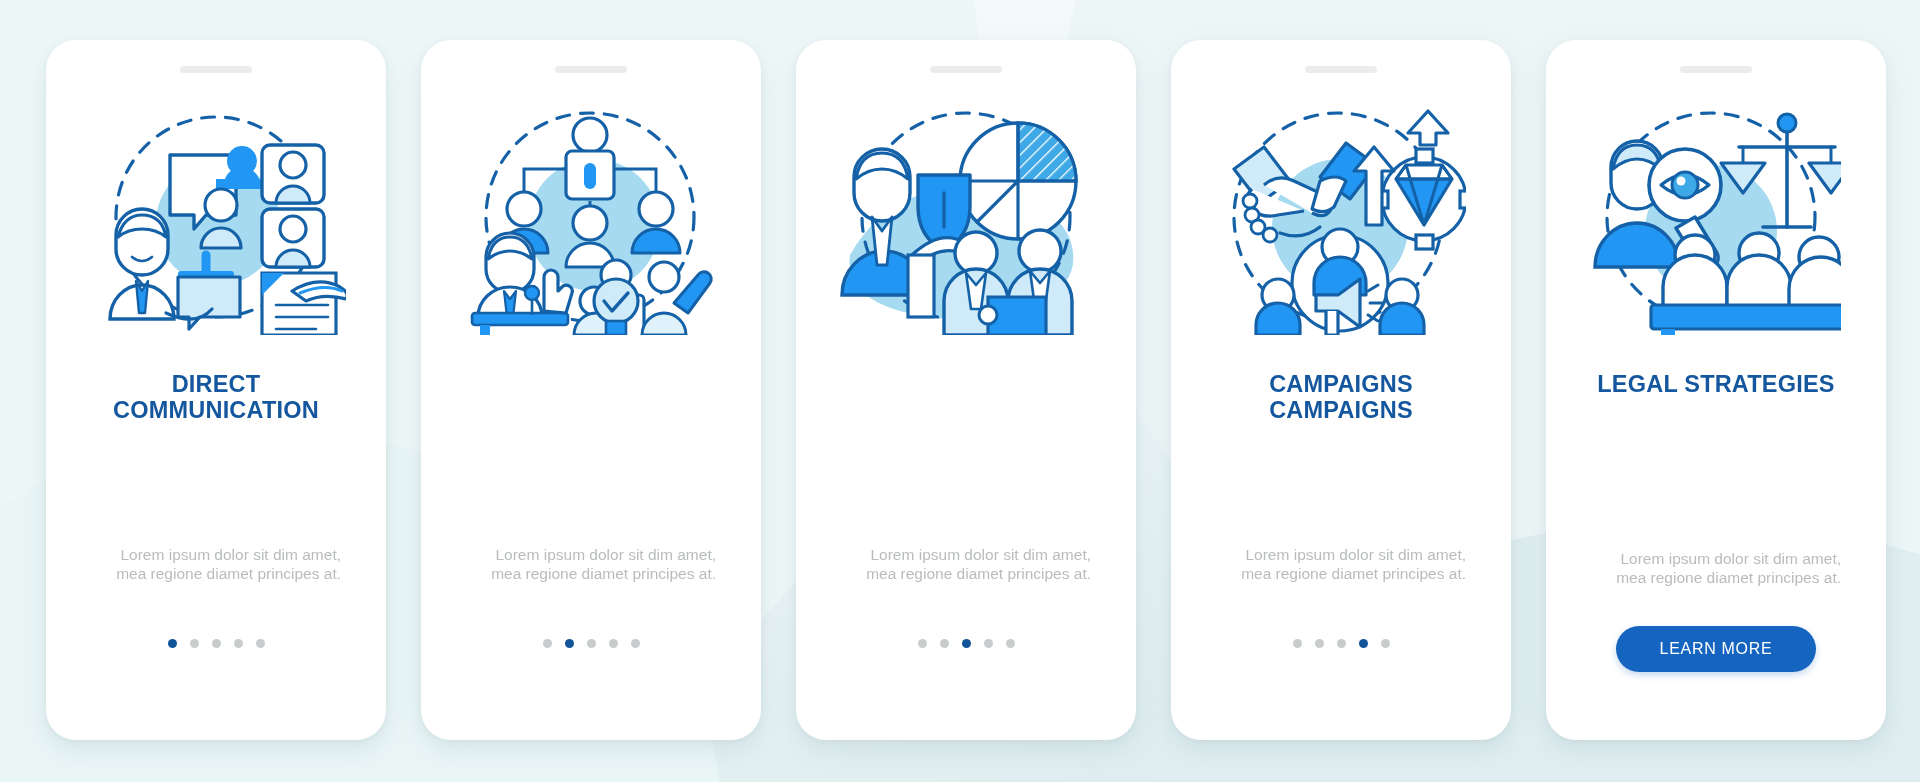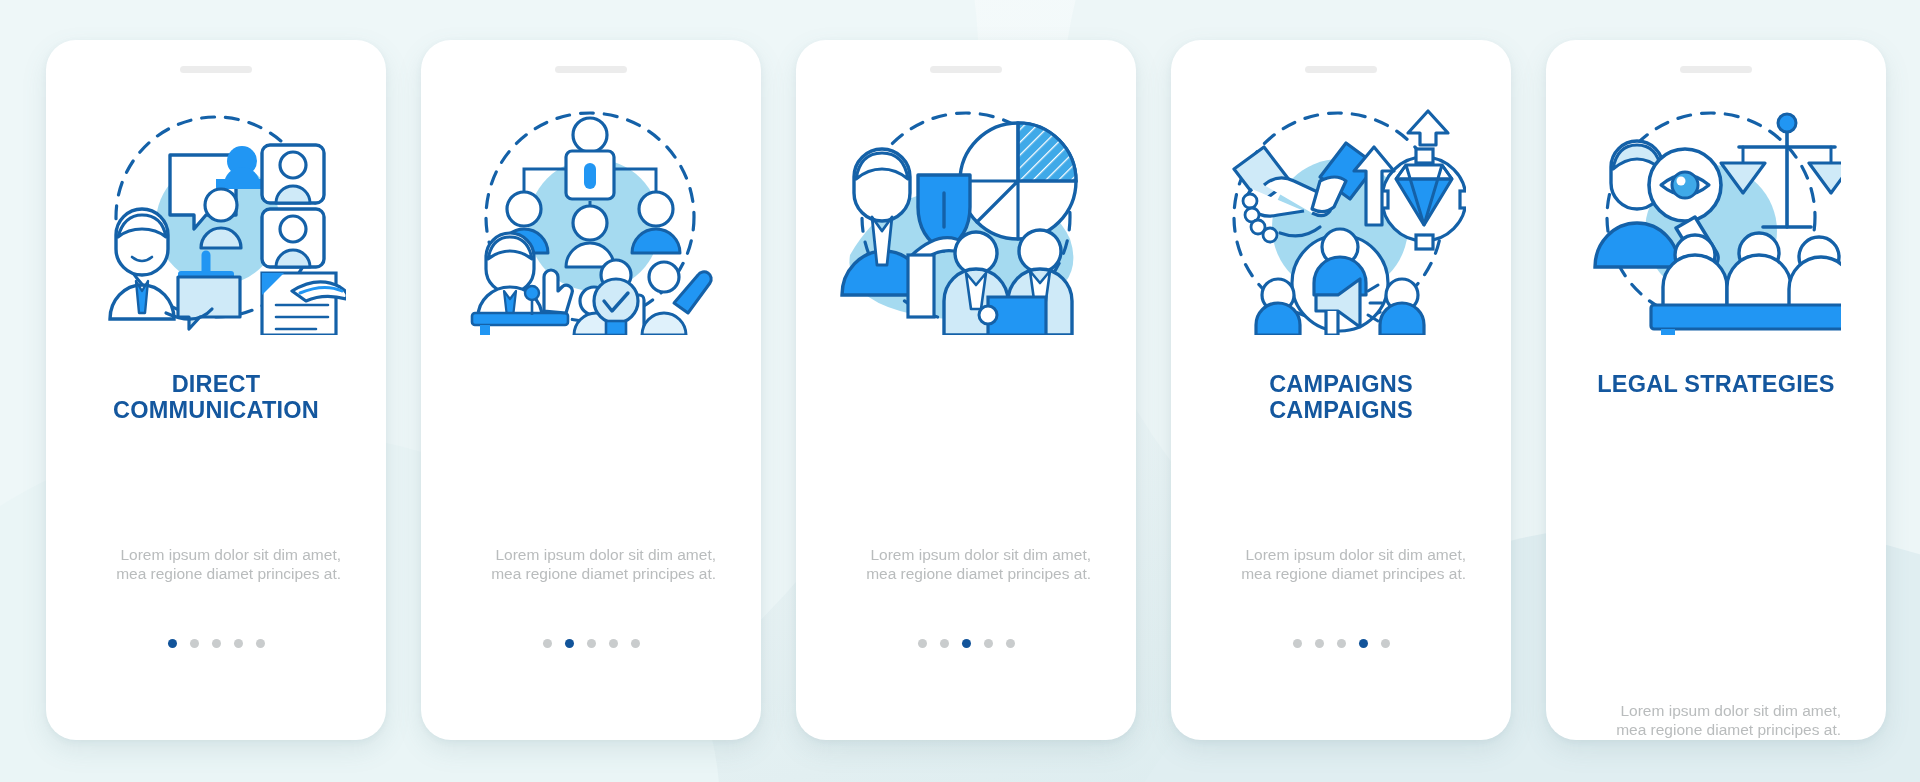--- a/index.html
+++ b/index.html
@@ -384,15 +384,16 @@
         <path d="M198 204 v-20 a32 32 0 0 1 64 0 v20 z" fill="#ffffff" stroke="#1461a8" stroke-width="3.4" stroke-linejoin="round"></path>
 
         <rect x="60" y="200" width="200" height="24" rx="3" fill="#2196f3" stroke="#1461a8" stroke-width="3.2"></rect>
         <rect x="70" y="224" width="14" height="14" fill="#2196f3"></rect>
       </svg>
     </div>
     <div class="card-title deep">
       <span>LEGAL STRATEGIES</span>
     </div>
     <div class="card-body">Lorem ipsum dolor sit dim amet, mea regione diamet principes at.</div>
+    <button class="learn-btn">LEARN MORE</button>
   </div>
 
 </div>
 
 </body></html>

